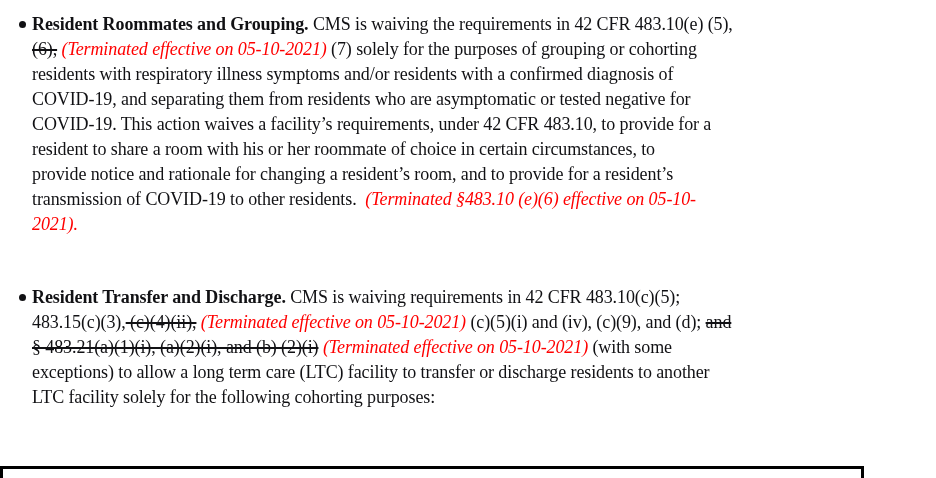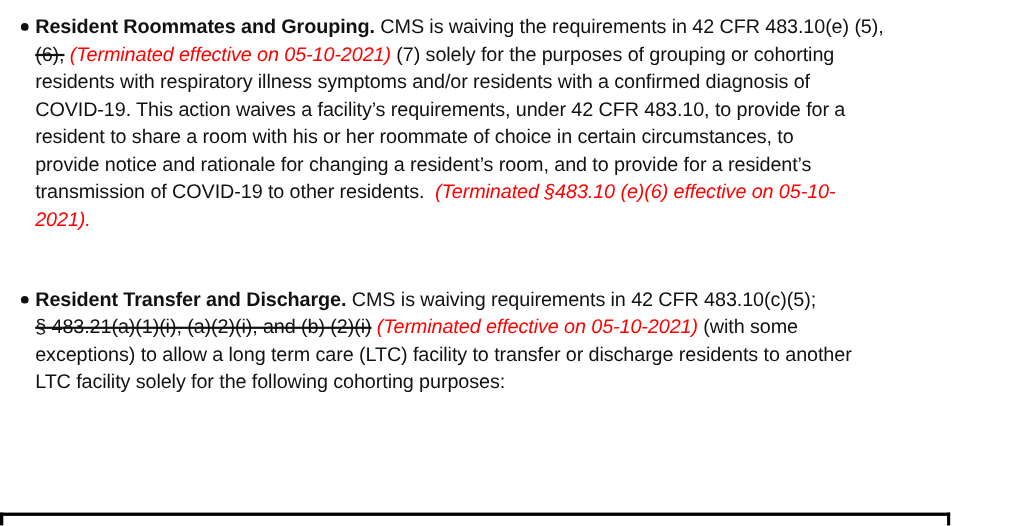--- a/index.html
+++ b/index.html
@@ -9,21 +9,21 @@
     --paper:#ffffff;
   }
   *{margin:0;padding:0;box-sizing:border-box;}
   html,body{background:#ffffff;}
   .page{
     position:relative;
     width:864px;
     height:478px;
     background:var(--paper);
     overflow:hidden;
-    font-family:Liberation Sans, sans-serif;
+    font-family:Liberation Serif, serif;
   }
   .content{
     position:absolute;
     top:12px;
     left:0;
     right:0;
   }
   .bullet{
     position:relative;
     padding-left:32px;
@@ -66,31 +66,33 @@
 <body>
 
 <div class="page">
   <div class="content">
       <div class="bullet">
         <span class="dot"></span>
         <div>
           <div class="line"><span class="run bold">Resident Roommates and Grouping. </span><span class="run normal">CMS is waiving the requirements in 42 CFR 483.10(e) (5),</span></div>
           <div class="line"><span class="run strike">(6),</span><span class="run normal"> </span><span class="run red">(Terminated effective on 05-10-2021)</span><span class="run normal"> (7) solely for the purposes of grouping or cohorting</span></div>
           <div class="line"><span class="run normal">residents with respiratory illness symptoms and/or residents with a confirmed diagnosis of</span></div>
+          <div class="line"><span class="run normal">COVID-19, and separating them from residents who are asymptomatic or tested negative for</span></div>
           <div class="line"><span class="run normal">COVID-19. This action waives a facility’s requirements, under 42 CFR 483.10, to provide for a</span></div>
           <div class="line"><span class="run normal">resident to share a room with his or her roommate of choice in certain circumstances, to</span></div>
           <div class="line"><span class="run normal">provide notice and rationale for changing a resident’s room, and to provide for a resident’s</span></div>
           <div class="line"><span class="run normal">transmission of COVID-19 to other residents.  </span><span class="run red">(Terminated §483.10 (e)(6) effective on 05-10-</span></div>
           <div class="line"><span class="run red">2021).</span></div>
         </div>
       </div>
       <div class="bullet">
         <span class="dot"></span>
         <div>
           <div class="line"><span class="run bold">Resident Transfer and Discharge. </span><span class="run normal">CMS is waiving requirements in 42 CFR 483.10(c)(5);</span></div>
+          <div class="line"><span class="run normal">483.15(c)(3),</span><span class="run strike"> (c)(4)(ii),</span><span class="run normal"> </span><span class="run red">(Terminated effective on 05-10-2021)</span><span class="run normal"> (c)(5)(i) and (iv), (c)(9), and (d); </span><span class="run strike">and</span></div>
           <div class="line"><span class="run strike">§ 483.21(a)(1)(i), (a)(2)(i), and (b) (2)(i)</span><span class="run normal"> </span><span class="run red">(Terminated effective on 05-10-2021)</span><span class="run normal"> (with some</span></div>
           <div class="line"><span class="run normal">exceptions) to allow a long term care (LTC) facility to transfer or discharge residents to another</span></div>
           <div class="line"><span class="run normal">LTC facility solely for the following cohorting purposes:</span></div>
         </div>
       </div>
     </div>
   <div class="bottom-border"></div>
 </div>
 
 </body></html>

